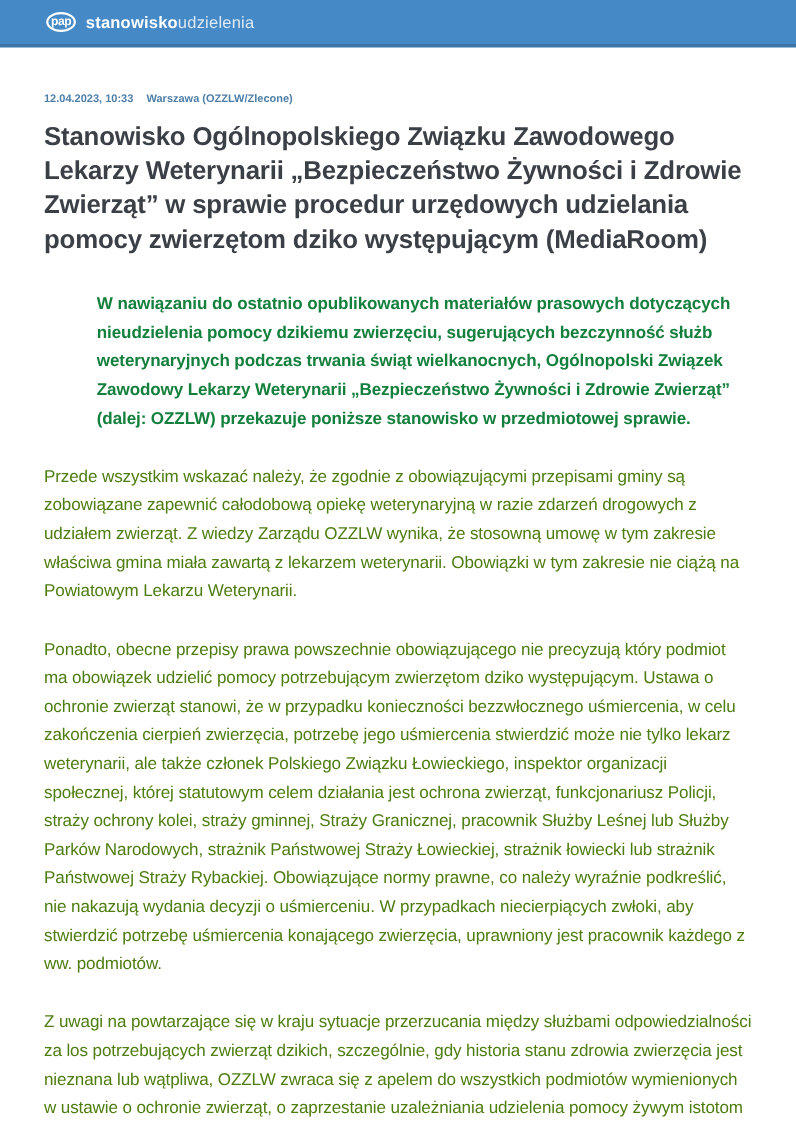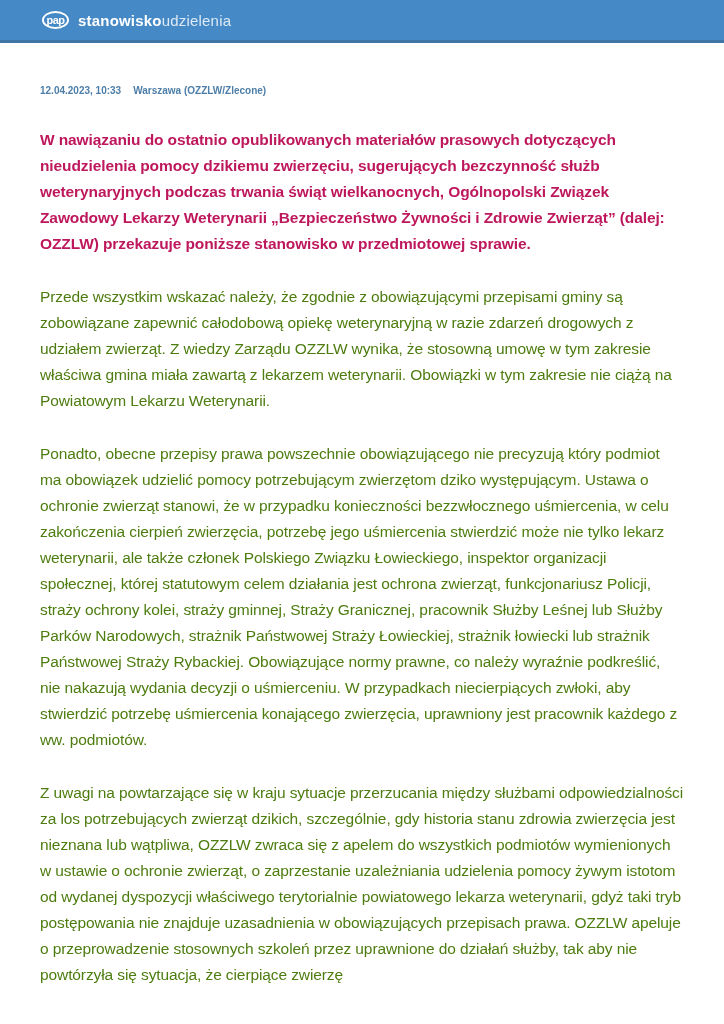--- a/index.html
+++ b/index.html
@@ -79,40 +79,42 @@
   }
   .article-body p {
     font-size: 15.5px;
     line-height: 26px;
     color: #4d7c0f;
     letter-spacing: -0.1px;
     margin-bottom: 27px;
   }
   .article-body p.lead {
     font-weight: 700;
-    color: #be185d;
+    color: #15803d;
+    margin-left: 48px;
   }
 </style>
 </head>
 <body>
 
 <header class="top-header">
   <a class="logo">
     <span class="logo-oval">
       <span>pap</span>
     </span>
     <span class="brand"><span class="bold">stanowisko</span><span class="light">udzielenia</span></span>
   </a>
 </header>
 
 <main class="article">
   <div class="meta-line">
     <span class="datetime">12.04.2023, 10:33</span><span class="location">Warszawa (OZZLW/Zlecone)</span>
   </div>
 
+  <h1 class="article-title">Stanowisko Ogólnopolskiego Związku Zawodowego Lekarzy Weterynarii „Bezpieczeństwo Żywności i Zdrowie Zwierząt” w sprawie procedur urzędowych udzielania pomocy zwierzętom dziko występującym (MediaRoom)</h1>
 
   <div class="article-body">
     <p class="lead">W nawiązaniu do ostatnio opublikowanych materiałów prasowych dotyczących nieudzielenia pomocy dzikiemu zwierzęciu, sugerujących bezczynność służb weterynaryjnych podczas trwania świąt wielkanocnych, Ogólnopolski Związek Zawodowy Lekarzy Weterynarii „Bezpieczeństwo Żywności i Zdrowie Zwierząt” (dalej: OZZLW) przekazuje poniższe stanowisko w przedmiotowej sprawie.</p>
     <p>Przede wszystkim wskazać należy, że zgodnie z obowiązującymi przepisami gminy są zobowiązane zapewnić całodobową opiekę weterynaryjną w razie zdarzeń drogowych z udziałem zwierząt. Z wiedzy Zarządu OZZLW wynika, że stosowną umowę w tym zakresie właściwa gmina miała zawartą z lekarzem weterynarii. Obowiązki w tym zakresie nie ciążą na Powiatowym Lekarzu Weterynarii.</p>
     <p>Ponadto, obecne przepisy prawa powszechnie obowiązującego nie precyzują który podmiot ma obowiązek udzielić pomocy potrzebującym zwierzętom dziko występującym. Ustawa o ochronie zwierząt stanowi, że w przypadku konieczności bezzwłocznego uśmiercenia, w celu zakończenia cierpień zwierzęcia, potrzebę jego uśmiercenia stwierdzić może nie tylko lekarz weterynarii, ale także członek Polskiego Związku Łowieckiego, inspektor organizacji społecznej, której statutowym celem działania jest ochrona zwierząt, funkcjonariusz Policji, straży ochrony kolei, straży gminnej, Straży Granicznej, pracownik Służby Leśnej lub Służby Parków Narodowych, strażnik Państwowej Straży Łowieckiej, strażnik łowiecki lub strażnik Państwowej Straży Rybackiej. Obowiązujące normy prawne, co należy wyraźnie podkreślić, nie nakazują wydania decyzji o uśmierceniu. W przypadkach niecierpiących zwłoki, aby stwierdzić potrzebę uśmiercenia konającego zwierzęcia, uprawniony jest pracownik każdego z ww. podmiotów.</p>
     <p>Z uwagi na powtarzające się w kraju sytuacje przerzucania między służbami odpowiedzialności za los potrzebujących zwierząt dzikich, szczególnie, gdy historia stanu zdrowia zwierzęcia jest nieznana lub wątpliwa, OZZLW zwraca się z apelem do wszystkich podmiotów wymienionych w ustawie o ochronie zwierząt, o zaprzestanie uzależniania udzielenia pomocy żywym istotom od wydanej dyspozycji właściwego terytorialnie powiatowego lekarza weterynarii, gdyż taki tryb postępowania nie znajduje uzasadnienia w obowiązujących przepisach prawa. OZZLW apeluje o przeprowadzenie stosownych szkoleń przez uprawnione do działań służby, tak aby nie powtórzyła się sytuacja, że cierpiące zwierzę</p>
   </div>
 </main>
 
 </body></html>

